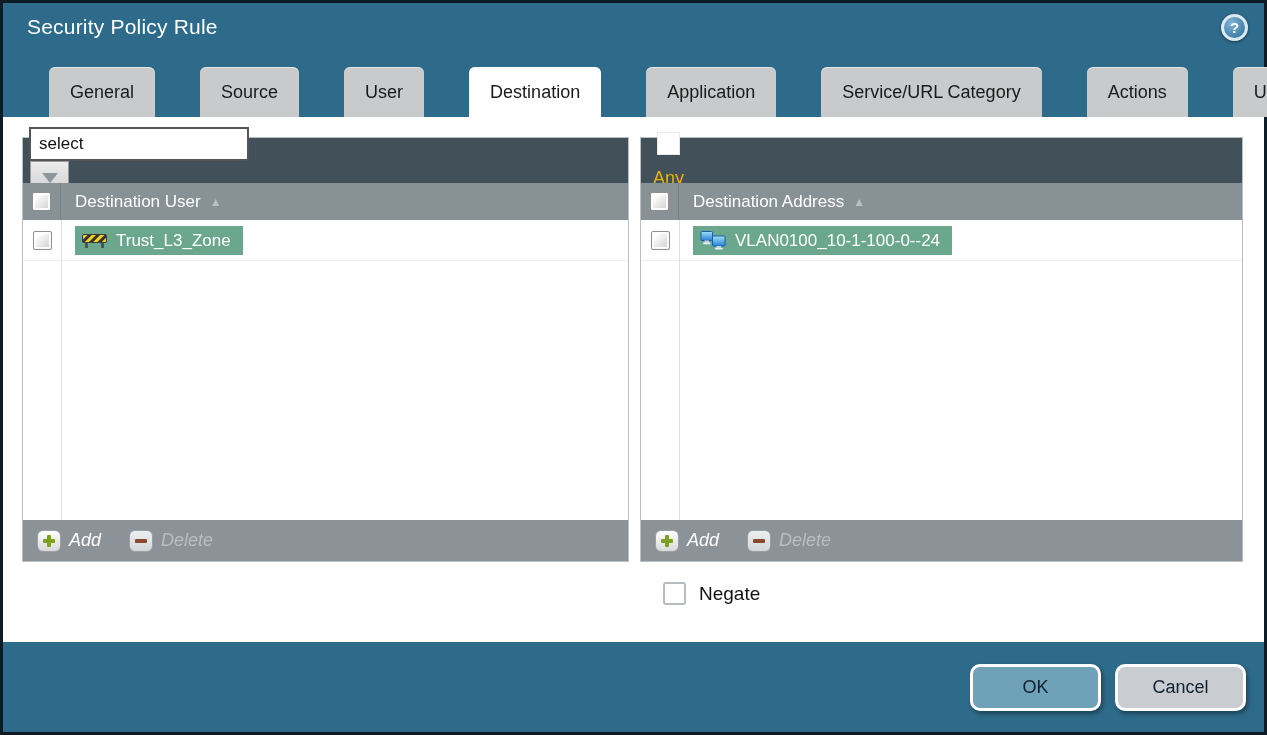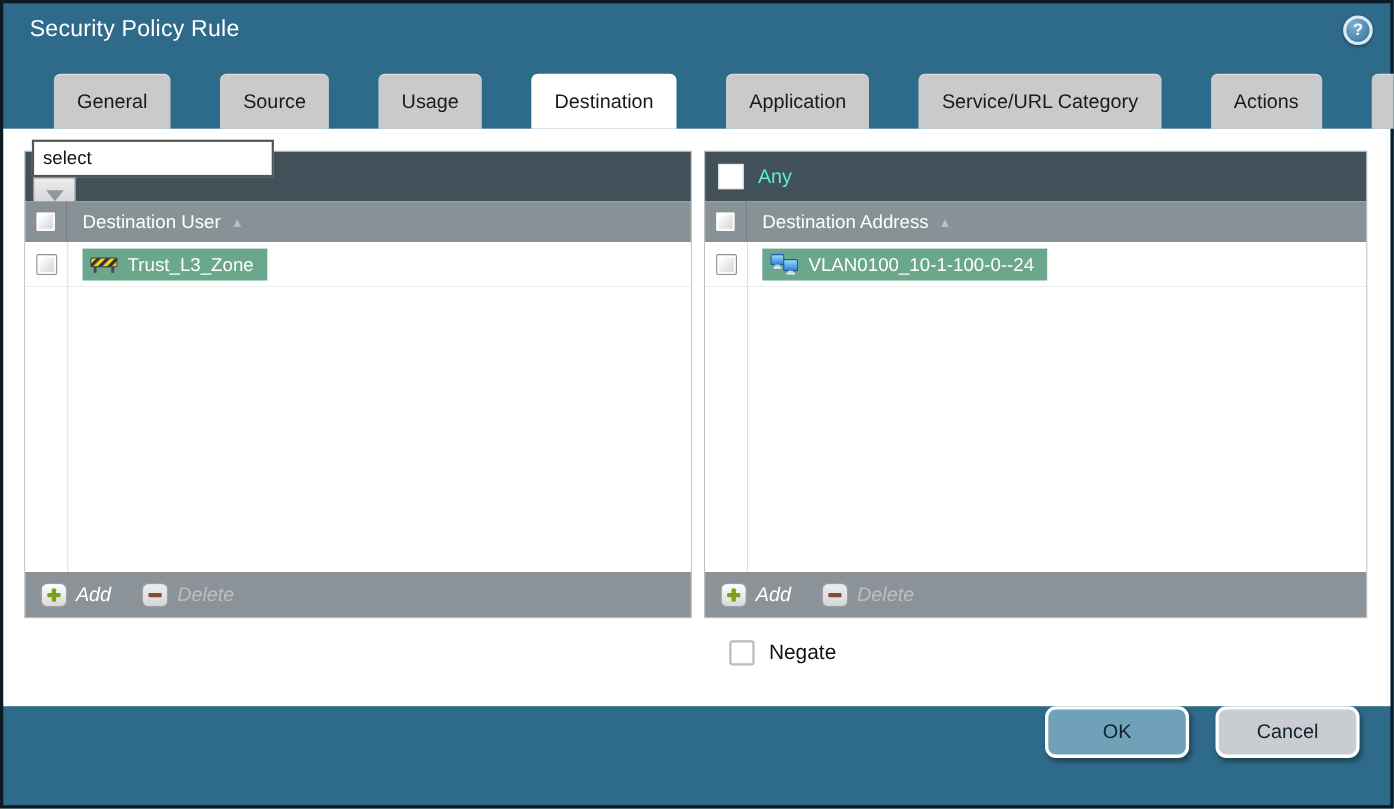--- a/index.html
+++ b/index.html
@@ -69,21 +69,21 @@
     background:linear-gradient(#ececec,#cfcfcf);
     border:1px solid #9a9a9a;
     display:flex; align-items:center; justify-content:center;
     cursor:pointer;
   }
   .dd-arrow {
     width:0; height:0;
     border-left:8px solid transparent; border-right:8px solid transparent;
     border-top:10px solid #8d989e;
   }
-  .any-wrap { display:flex; align-items:center; gap:13px; padding-left:6px; color:#5eead4; font-size:18px; }
+  .any-wrap { display:flex; align-items:center; gap:13px; padding-left:6px; color:#eab308; font-size:18px;flex-direction:column; }
   .cb-any { width:23px; height:23px; background:#fff; border:1px solid #e8e8e8; cursor:pointer; }
   .panel-header {
     height:37px; flex:0 0 37px; background:#879196;
     display:flex; align-items:center; color:#fff; font-size:17px;
   }
   .hdr-cb-col {
     width:38px; align-self:stretch; display:flex;
     align-items:center; justify-content:center;
     border-right:1px solid #747f86;
   }
@@ -141,22 +141,22 @@
     display:flex; align-items:center; gap:13px;
     font-size:19px; color:#111;
   }
   .cb-negate {
     width:23px; height:23px; background:#fff;
     border:2px solid #b6bcc0; border-radius:3px; cursor:pointer;
   }
   
   .footer {
     height:90px; flex:0 0 90px;
-    display:flex; justify-content:flex-end;
-    gap:24px; padding-right:28px;
+    display:flex; align-items:center; justify-content:flex-end;
+    gap:14px; padding-right:18px;
   }
   .btn {
     width:131px; height:47px; border-radius:10px;
     border:3px solid #fff; font-size:18px; color:#10222c;
     display:flex; align-items:center; justify-content:center;
     cursor:pointer; box-shadow:2px 3px 4px rgba(0,0,0,.35);
     font-family:"Liberation Sans",sans-serif;
   }
   .btn-ok { background:#6fa1b8; }
   .btn-cancel { background:#c9cdd2; }
@@ -167,21 +167,21 @@
 <div class="dialog">
 
   <div class="titlebar">
     <div class="title">Security Policy Rule</div>
     <div class="help-icon">?</div>
   </div>
 
   <div class="tabbar">
     <div class="tab">General</div>
     <div class="tab">Source</div>
-    <div class="tab">Usage</div>
+    <div class="tab">User</div>
     <div class="tab active">Destination</div>
     <div class="tab">Application</div>
     <div class="tab">Service/URL Category</div>
     <div class="tab">Actions</div>
     <div class="tab">Usage</div>
   </div>
 
   <div class="content">
     <div class="panels">
 

